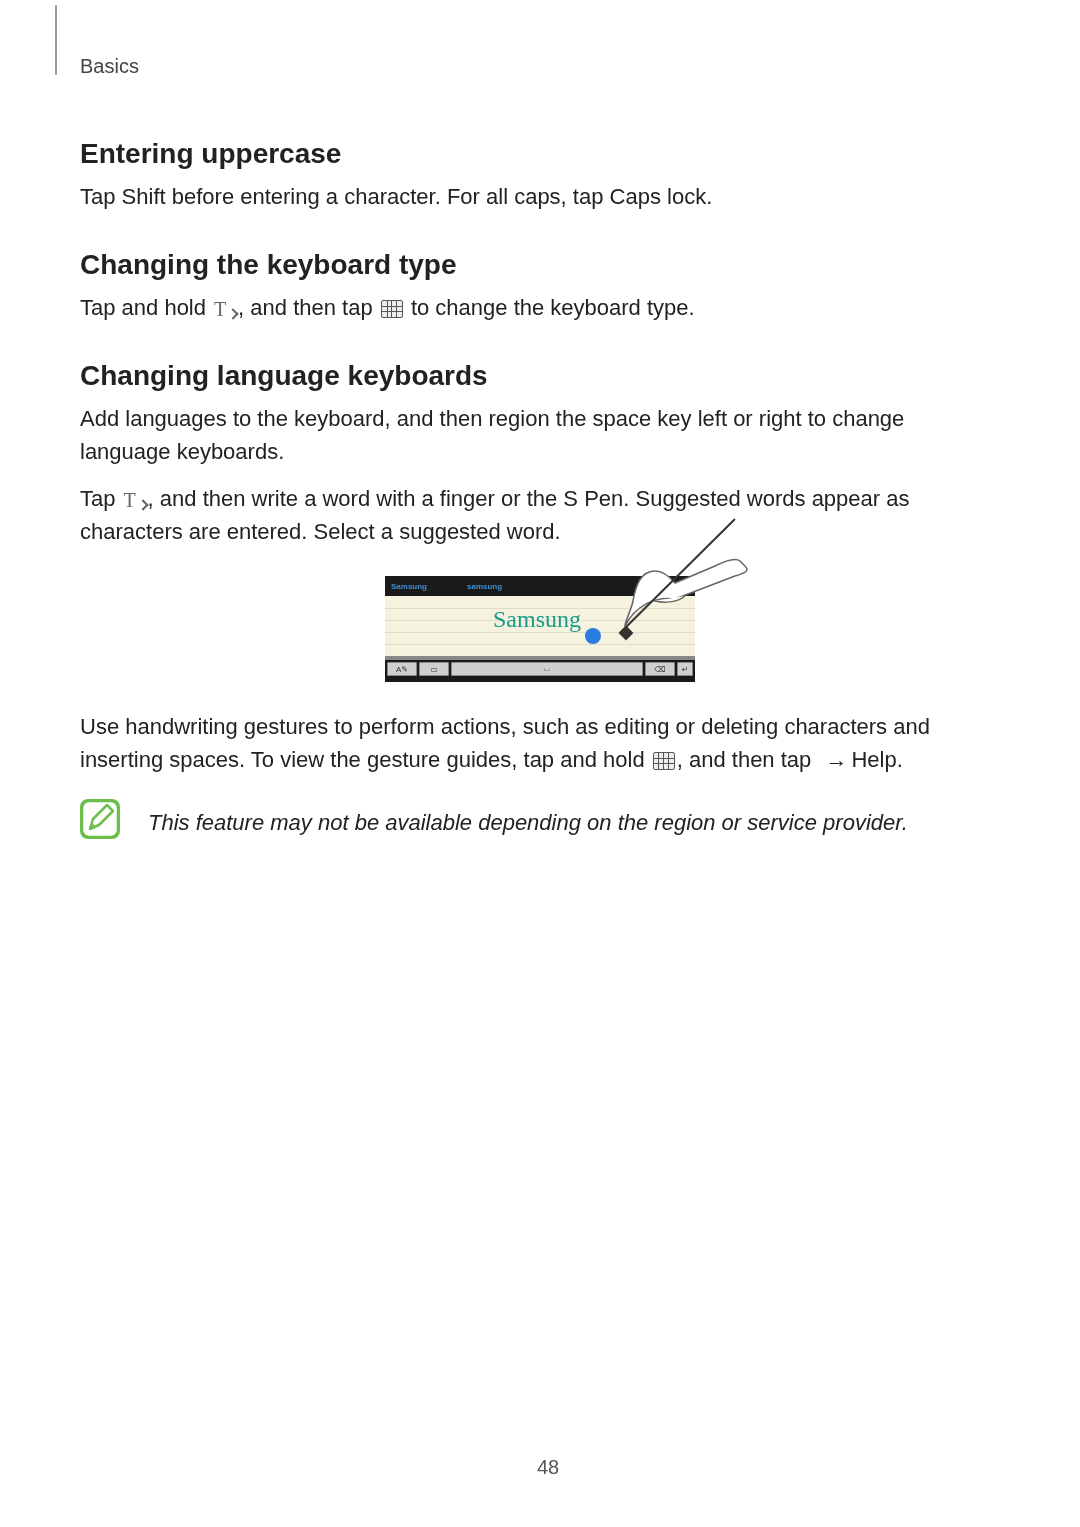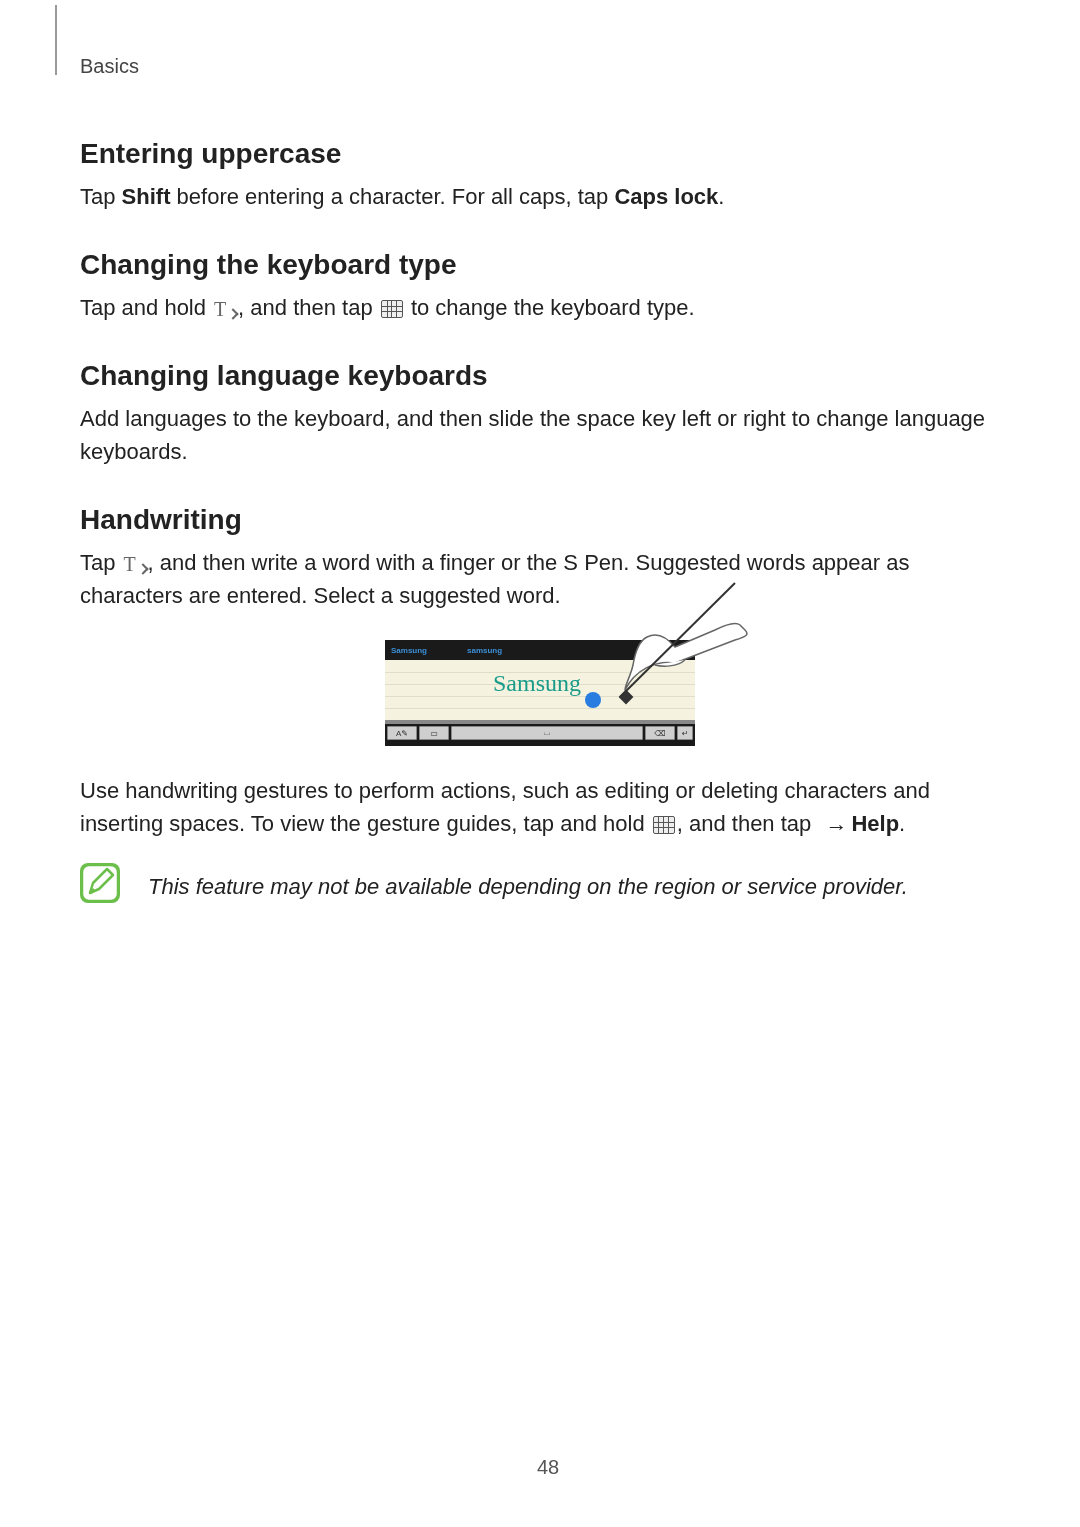--- a/index.html
+++ b/index.html
@@ -37,21 +37,21 @@
     font-weight: 700;
     margin: 36px 0 10px 0;
     color: #222;
   }
   p {
     font-size: 22px;
     line-height: 1.5;
     margin: 8px 0 14px 0;
     color: #222;
   }
-  strong { font-weight: 700; }
+  strong { font-weight: 400; }
   .inline-icon {
     display: inline-block;
     vertical-align: -3px;
     margin: 0 2px;
   }
   .icon-t {
     width: 22px; height: 22px;
     font-family: Georgia, serif;
     position: relative;
   }
@@ -208,23 +208,22 @@
   <p>
     <span>Tap </span><strong>Shift</strong><span> before entering a character. For all caps, tap </span><strong>Caps lock</strong><span>.</span>
   </p>
 
   <h3>Changing the keyboard type</h3>
   <p>
     <span>Tap and hold </span><span class="inline-icon icon-t"></span><span>, and then tap </span><span class="inline-icon icon-kbgrid"></span><span> to change the keyboard type.</span>
   </p>
 
   <h3>Changing language keyboards</h3>
-  <p>Add languages to the keyboard, and then slide the space key left or right to change language keyboards.</p>
-
-  <h3>Handwriting</h3>
+  <p>Add languages to the keyboard, and then region the space key left or right to change language keyboards.</p>
+
   <p>
     <span>Tap </span><span class="inline-icon icon-t"></span><span>, and then write a word with a finger or the S Pen. Suggested words appear as characters are entered. Select a suggested word.</span>
   </p>
 
   <div class="figure-wrap">
     <div class="figure">
       <div class="suggest-bar">
         <span class="suggest">Samsung</span>
         <span class="suggest">samsung</span>
       </div>

